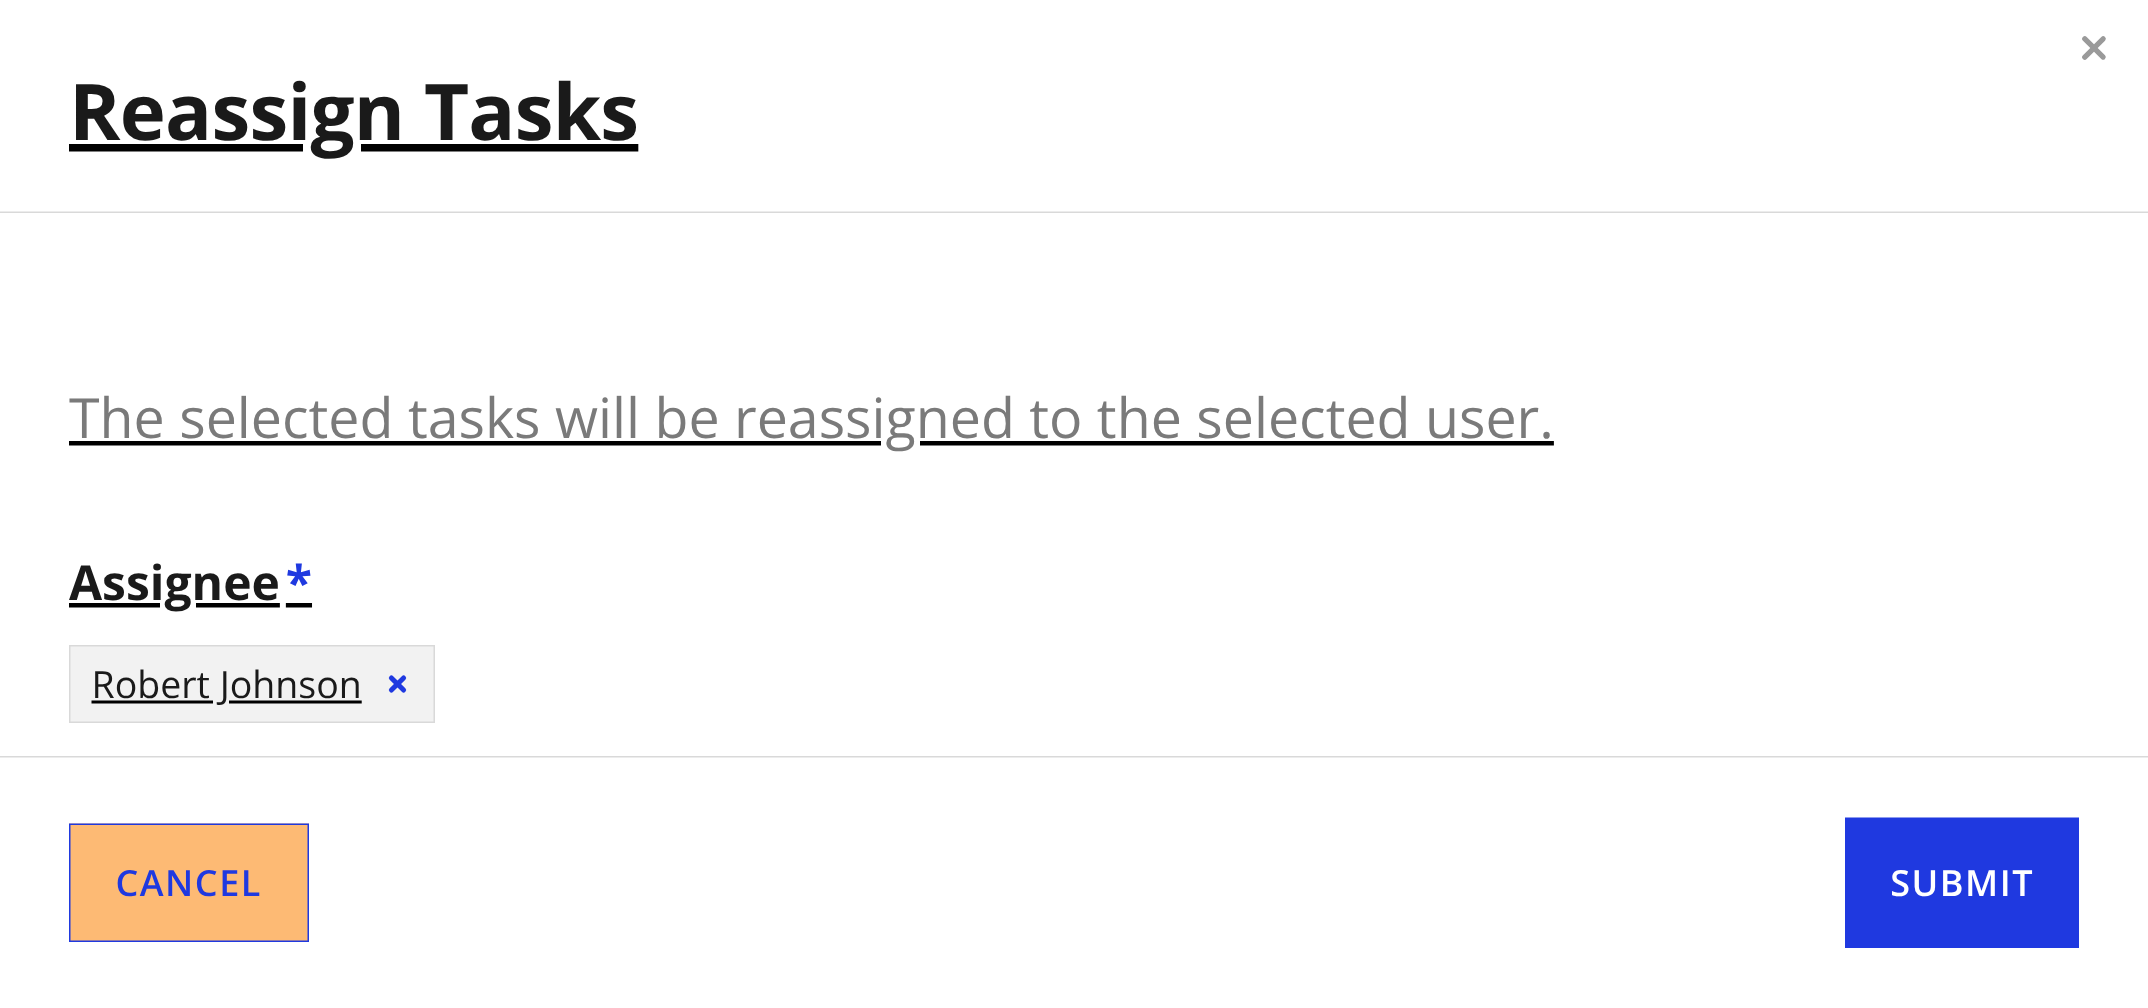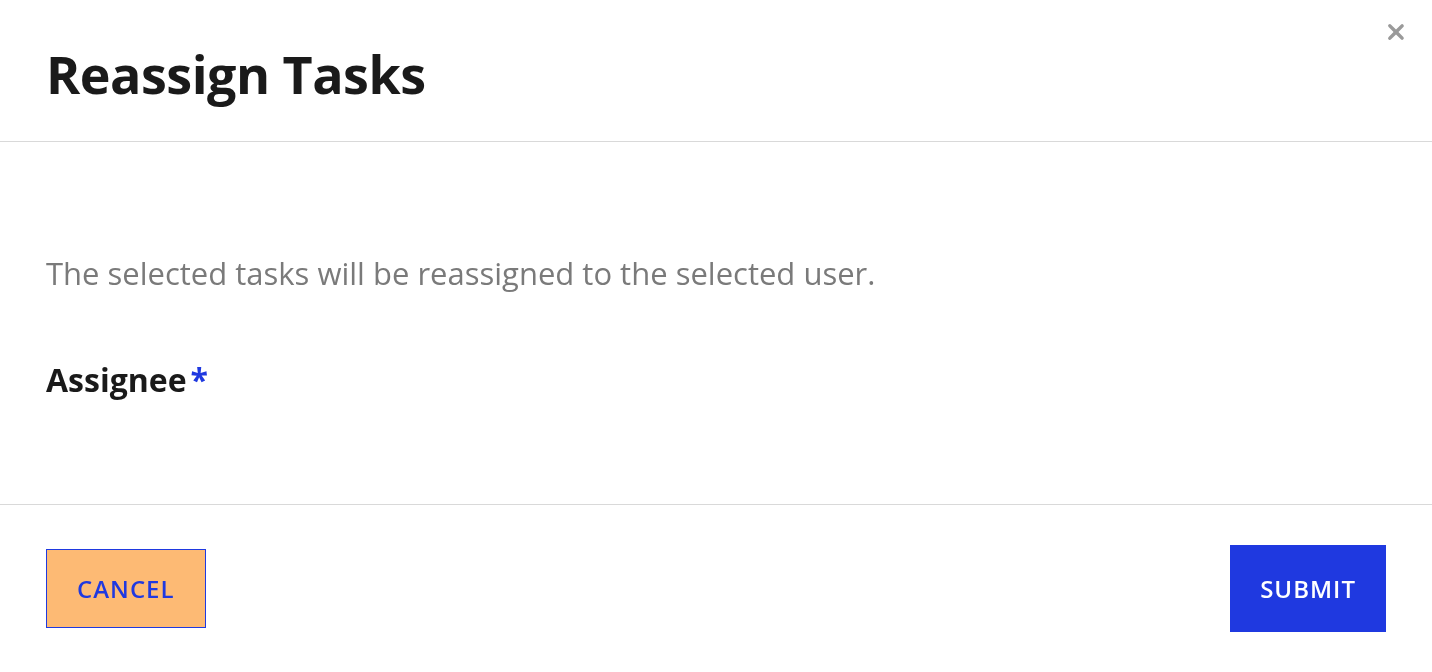--- a/index.html
+++ b/index.html
@@ -11,20 +11,21 @@
       font-family: -apple-system, BlinkMacSystemFont, "Segoe UI", "Open Sans", Helvetica, Arial, sans-serif;
       background: #ffffff;
       width: 1432px;
       height: 672px;
       position: relative;
     }
     .dialog {
       width: 100%;
       height: 100%;
       position: relative;
+      text-decoration: underline;
     }
     .close-icon {
       position: absolute;
       top: 18px;
       right: 22px;
       cursor: pointer;
       color: #9a9a9a;
     }
     .close-icon svg {
       width: 28px;
@@ -38,21 +39,21 @@
     .header h1 {
       font-size: 52px;
       font-weight: 700;
       color: #1a1a1a;
       letter-spacing: -0.5px;
     }
     .body {
       padding: 110px 46px 60px 46px;
     }
     .description {
-      font-size: 31px;
+      font-size: 37px;
       color: #7a7a7a;
       font-weight: 400;
       margin-bottom: 64px;
     }
     .field-label {
       font-size: 32px;
       font-weight: 700;
       color: #1a1a1a;
       margin-bottom: 20px;
     }
@@ -133,20 +134,30 @@
     <h1>Reassign Tasks</h1>
   </div>
 
   <div class="body">
     <p class="description">The selected tasks will be reassigned to the selected user.</p>
 
     <div class="field-label">
       <span>Assignee</span><span class="required-asterisk">*</span>
     </div>
 
+    <div class="chip-container">
+      <div class="chip">
+        <span>Robert Johnson</span>
+        <span class="chip-remove">
+          <svg viewBox="0 0 24 24" fill="currentColor">
+            <path d="M18.3 5.71a2 2 0 0 0-2.83 0L12 9.17 8.54 5.71a2 2 0 1 0-2.83 2.83L9.17 12l-3.46 3.46a2 2 0 1 0 2.83 2.83L12 14.83l3.46 3.46a2 2 0 0 0 2.83-2.83L14.83 12l3.46-3.46a2 2 0 0 0 0-2.83z"></path>
+          </svg>
+        </span>
+      </div>
+    </div>
   </div>
 
   <div class="footer">
     <button class="btn btn-cancel">CANCEL</button>
     <button class="btn btn-submit">SUBMIT</button>
   </div>
 
 </div>
 
 </body></html>

